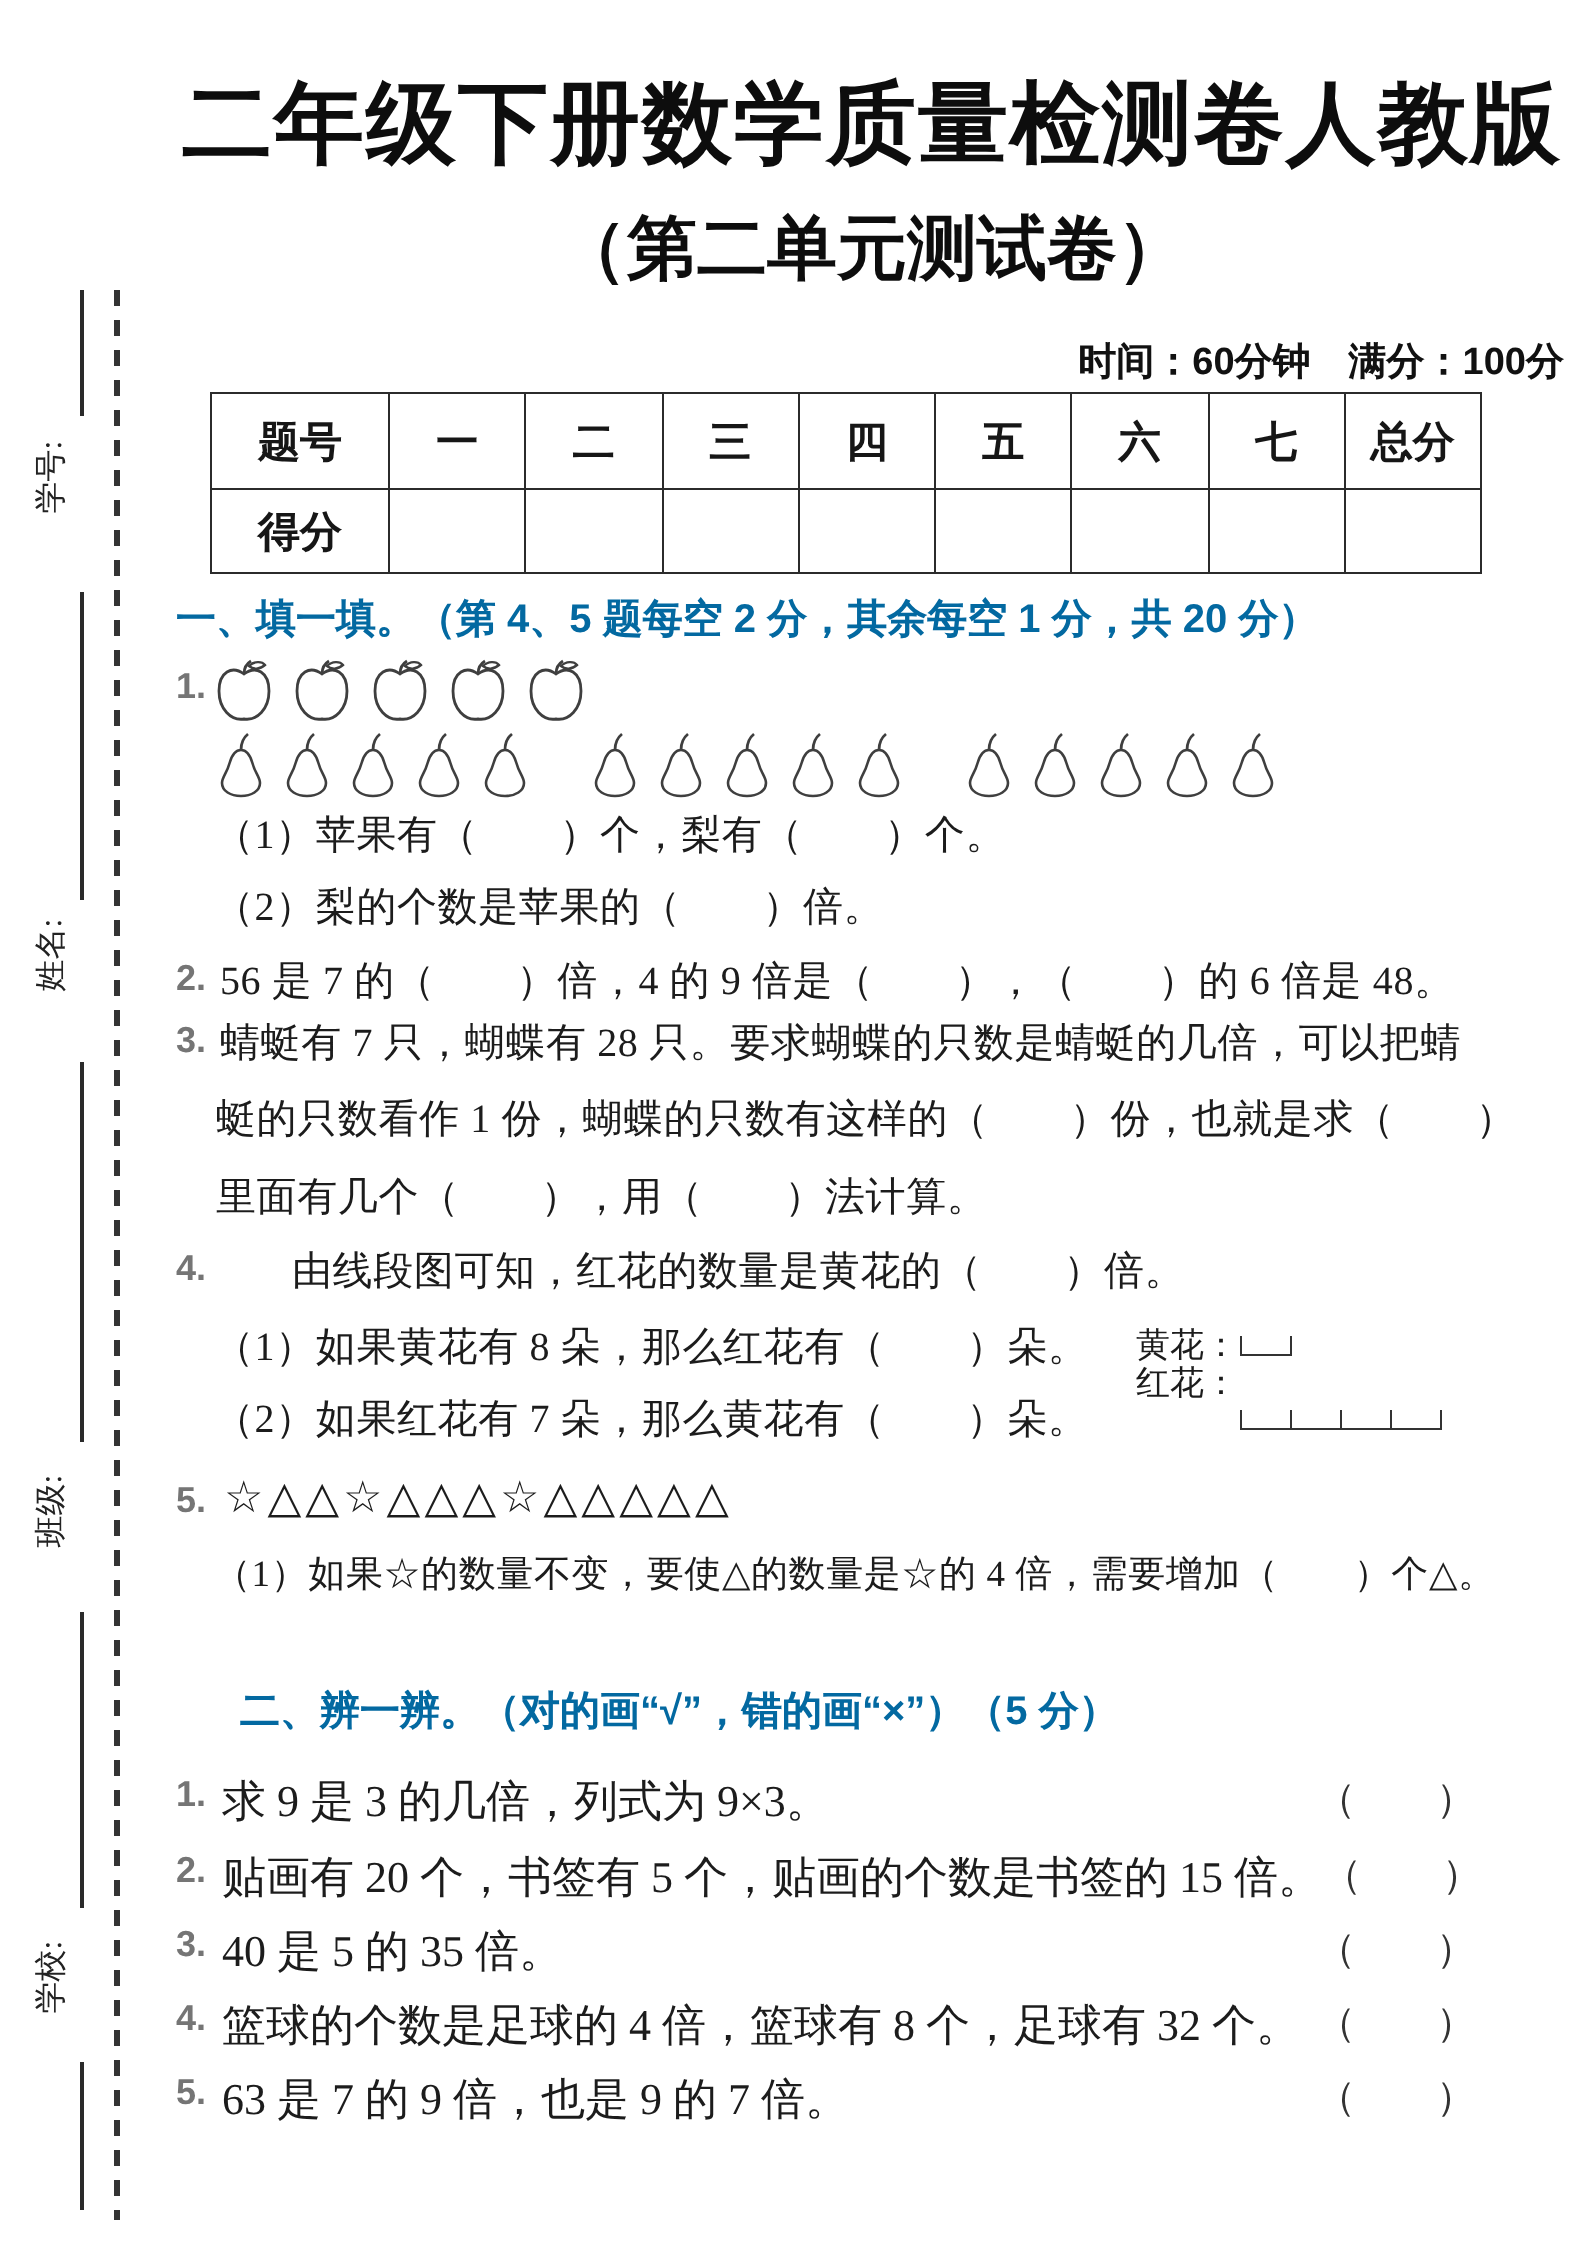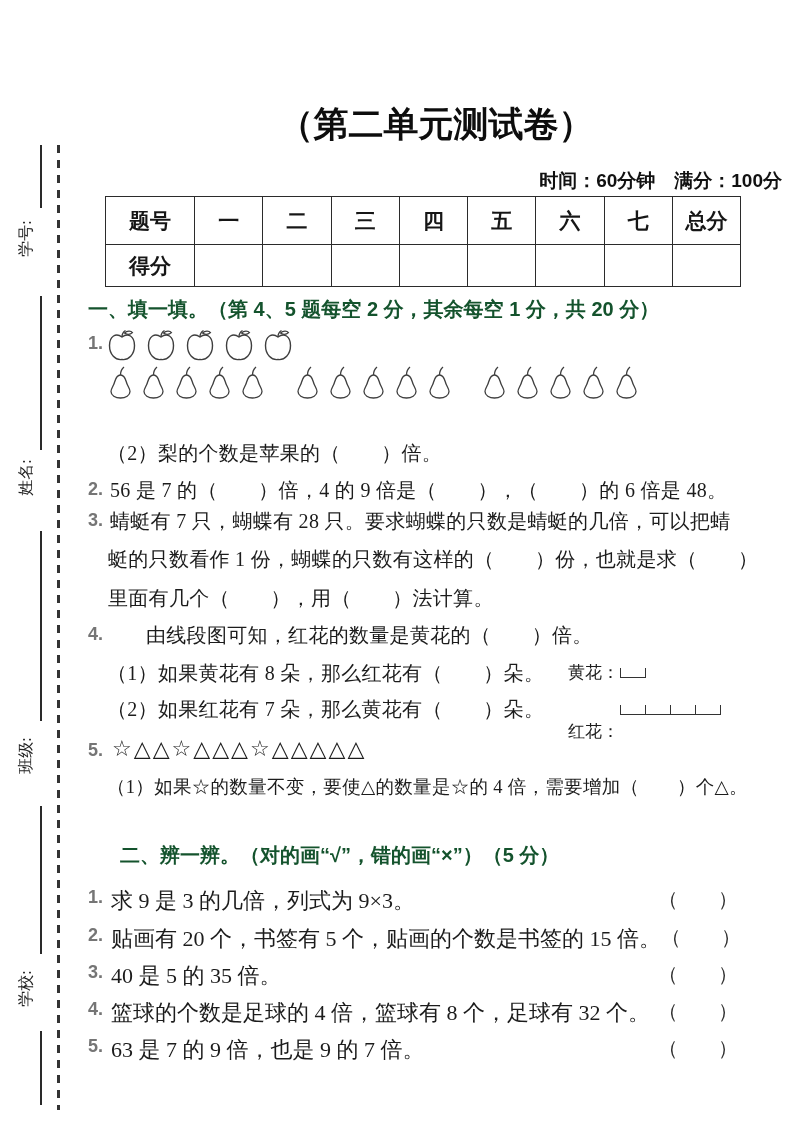--- a/index.html
+++ b/index.html
@@ -47,21 +47,21 @@
     font-family:"Liberation Serif","DejaVu Serif",serif;
     font-weight:700;font-size:21px;color:#161616;padding:0;
   }
   table.score tr:first-child td{height:47px;}
   table.score tr:last-child td{height:41px;}
   table.score td.first{width:88px;}
   
   .sec-head{
     position:absolute;white-space:nowrap;
     font-family:"Liberation Sans","DejaVu Sans",sans-serif;
-    font-weight:600;font-size:20px;color:#14532d;
+    font-weight:600;font-size:20px;color:#0369a1;
   }
   .line{
     position:absolute;white-space:nowrap;
     font-size:20px;color:#1c1c1c;letter-spacing:.3px;
   }
   .line.small{font-size:18.5px;}
   .q-num{
     position:absolute;white-space:nowrap;
     font-family:"Liberation Sans","DejaVu Sans",sans-serif;
     font-weight:700;font-size:18px;color:#757575;
@@ -122,20 +122,21 @@
 
   <div class="write-line" data-name="class-line" style="top:531px;height:190px;"></div>
   <div class="side-label" data-name="sidebar-label-class" style="top:745px;">班级:</div>
 
   <div class="write-line" data-name="school-line" style="top:806px;height:148px;"></div>
   <div class="side-label" data-name="sidebar-label-school" style="top:978px;">学校:</div>
 
   <div class="write-line" data-name="extra-write-line" style="top:1031px;height:74px;"></div>
   <div class="seal-line" data-name="seal-dashed-line"></div>
 
+  <div class="title" data-name="page-title">二年级下册数学质量检测卷人教版</div>
   <div class="subtitle" data-name="page-subtitle">（第二单元测试卷）</div>
   <div class="exam-info" data-name="exam-info">时间：60分钟　满分：100分</div>
 
   <table class="score" data-name="score-table">
     <tbody>
         <tr data-name="score-table-header-row">
       <td class="first" data-name="score-header-cell">题号</td>
       <td data-name="score-header-cell">一</td>
       <td data-name="score-header-cell">二</td>
       <td data-name="score-header-cell">三</td>
@@ -226,40 +227,41 @@
         </svg>
         <svg class="fruit" width="29" height="34" viewBox="0 0 29 34" data-name="pear-icon">
           <use href="#pear-shape"></use>
         </svg>
         <svg class="fruit" width="29" height="34" viewBox="0 0 29 34" data-name="pear-icon">
           <use href="#pear-shape"></use>
         </svg>
       </span>
     </div>
 
+  <div class="line" data-name="q1-sub1" style="left:107px;top:404px;">（1）苹果有（　　）个，梨有（　　）个。</div>
   <div class="line" data-name="q1-sub2" style="left:107px;top:440px;">（2）梨的个数是苹果的（　　）倍。</div>
 
   <div class="q-num" data-name="q2-number" style="left:88px;top:479px;">2.</div>
   <div class="line" data-name="q2-text" style="left:110px;top:477px;">56 是 7 的（　　）倍，4 的 9 倍是（　　），（　　）的 6 倍是 48。</div>
 
   <div class="q-num" data-name="q3-number" style="left:88px;top:510px;">3.</div>
   <div class="line" data-name="q3-line1" style="left:110px;top:508px;">蜻蜓有 7 只，蝴蝶有 28 只。要求蝴蝶的只数是蜻蜓的几倍，可以把蜻</div>
   <div class="line" data-name="q3-line2" style="left:108px;top:546px;">蜓的只数看作 1 份，蝴蝶的只数有这样的（　　）份，也就是求（　　）</div>
   <div class="line" data-name="q3-line3" style="left:108px;top:585px;">里面有几个（　　），用（　　）法计算。</div>
 
   <div class="q-num" data-name="q4-number" style="left:88px;top:624px;">4.</div>
   <div class="line" data-name="q4-text" style="left:110px;top:622px;margin-left:36px;">由线段图可知，红花的数量是黄花的（　　）倍。</div>
   <div class="line" data-name="q4-sub1" style="left:107px;top:660px;">（1）如果黄花有 8 朵，那么红花有（　　）朵。</div>
   <div class="line" data-name="q4-sub2" style="left:107px;top:696px;">（2）如果红花有 7 朵，那么黄花有（　　）朵。</div>
 
   <div class="diag-label" data-name="diagram-label-yellow-flower" style="left:568px;top:661px;">黄花：</div>
   <div class="segment-line" data-name="segment-line" style="left:620px;top:668px;">
       <span class="seg-unit" data-name="segment-unit"></span>
     </div>
-  <div class="diag-label" data-name="diagram-label-red-flower" style="left:568px;top:720px;font-family:Liberation Mono, monospace;">红花：</div>
+  <div class="diag-label" data-name="diagram-label-red-flower" style="left:568px;top:680px;font-family:Liberation Mono, monospace;">红花：</div>
   <div class="segment-line" data-name="segment-line" style="left:620px;top:705px;">
       <span class="seg-unit" data-name="segment-unit"></span>
       <span class="seg-unit" data-name="segment-unit"></span>
       <span class="seg-unit" data-name="segment-unit"></span>
       <span class="seg-unit" data-name="segment-unit"></span>
     </div>
 
   <div class="q-num" data-name="q5-number" style="left:88px;top:740px;">5.</div>
   <div class="line" data-name="q5-symbols" style="left:112px;top:736px;letter-spacing:2px;font-size:22px;">☆△△☆△△△☆△△△△△</div>
   <div class="line small" data-name="q5-sub1" style="left:107px;top:774px;">（1）如果☆的数量不变，要使△的数量是☆的 4 倍，需要增加（　　）个△。</div>

